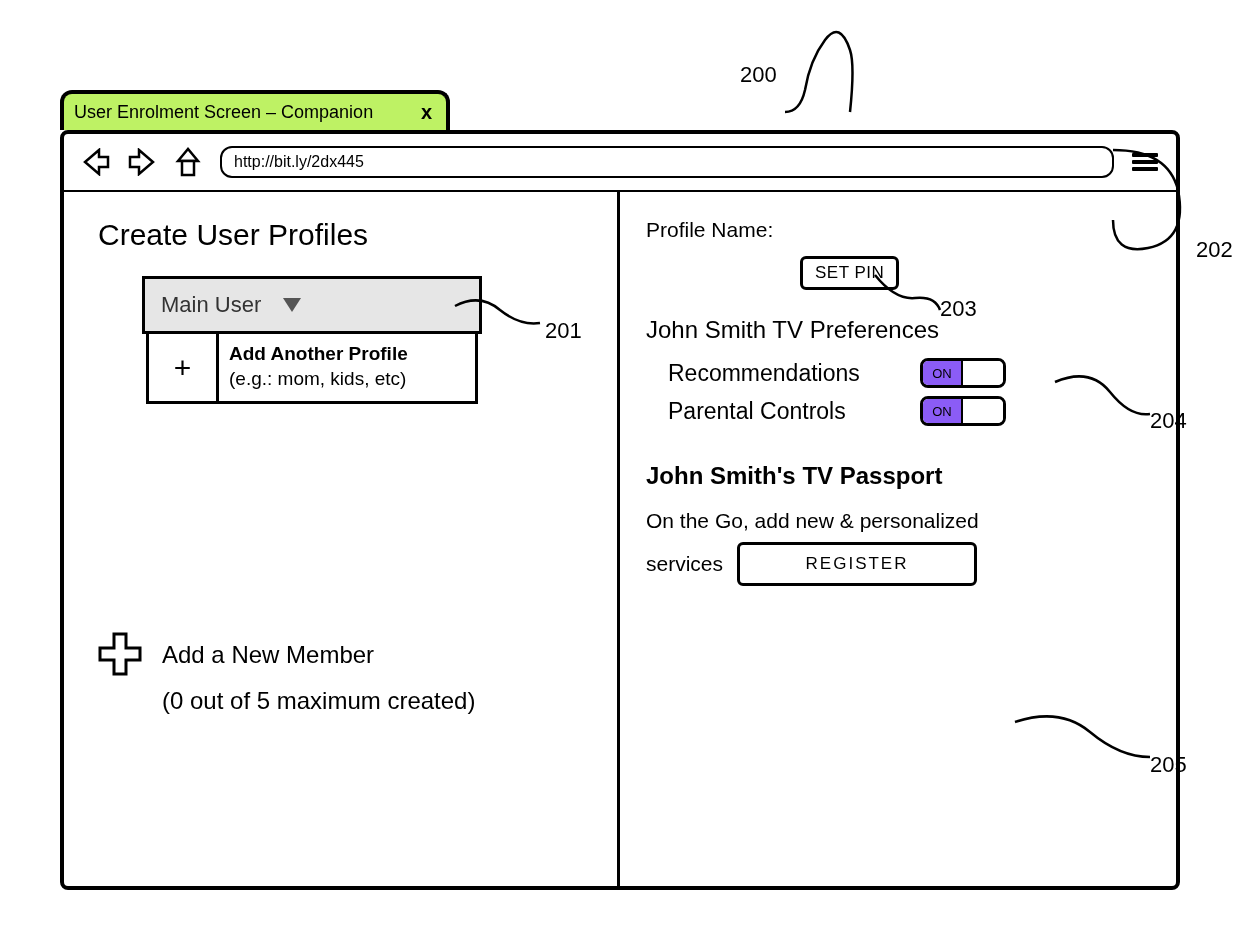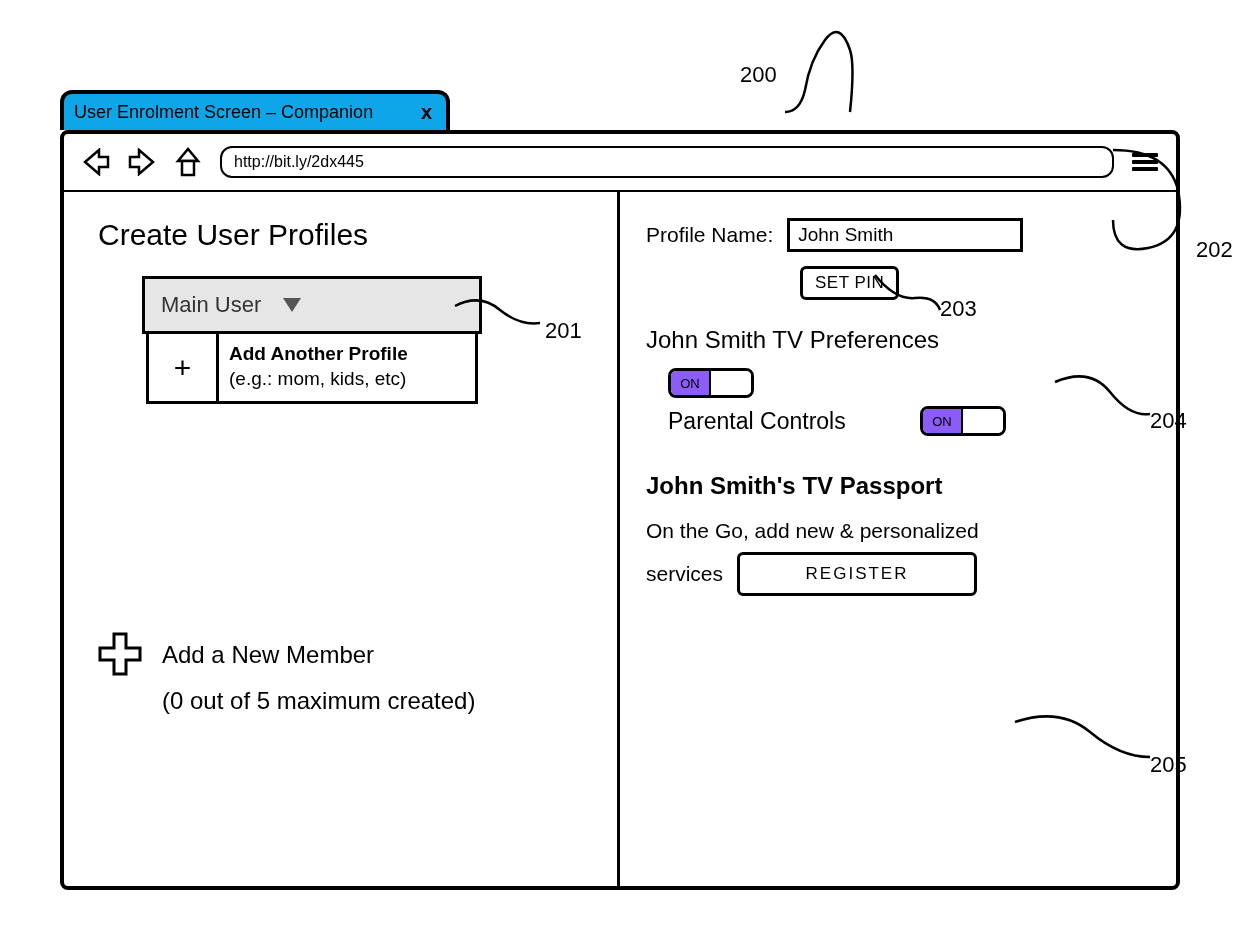--- a/index.html
+++ b/index.html
@@ -23,21 +23,21 @@
   .tab {
     position: absolute;
     left: 0; top: 0;
     width: 390px; height: 40px;
     border: 4px solid #000;
     border-bottom: none;
     border-radius: 12px 12px 0 0;
     display: flex;
     align-items: center;
     padding: 0 10px;
-    background: #0ea5e9;
+    background: #bef264;
     font-size: 18px;
   }
   .tab-title { flex: 1 1 auto; white-space: nowrap; overflow: hidden; }
   .tab-close {
     font-weight: bold;
     font-size: 20px;
     padding: 0 4px;
     cursor: pointer;
   }
   
@@ -348,32 +348,30 @@
             <div>Add a New Member</div>
             <div>(0 out of 5 maximum created)</div>
           </div>
         </div>
       </div>
 
       <div class="right-pane">
 
         <div class="field-row">
           <span class="label">Profile Name:</span>
-          <div class="text-input">
-            <span>John Smith</span>
-          </div>
         </div>
 
         <div class="set-pin-row">
           <div class="set-pin-btn">SET PIN</div>
         </div>
 
         <div class="section-title">John Smith  TV Preferences</div>
 
         <div class="pref-row">
+          <span class="plabel">Recommendations</span>
           <div class="toggle">
             <div class="on-half">ON</div>
             <div class="off-half"></div>
           </div>
         </div>
 
         <div class="pref-row">
           <span class="plabel">Parental Controls</span>
           <div class="toggle">
             <div class="on-half">ON</div>

